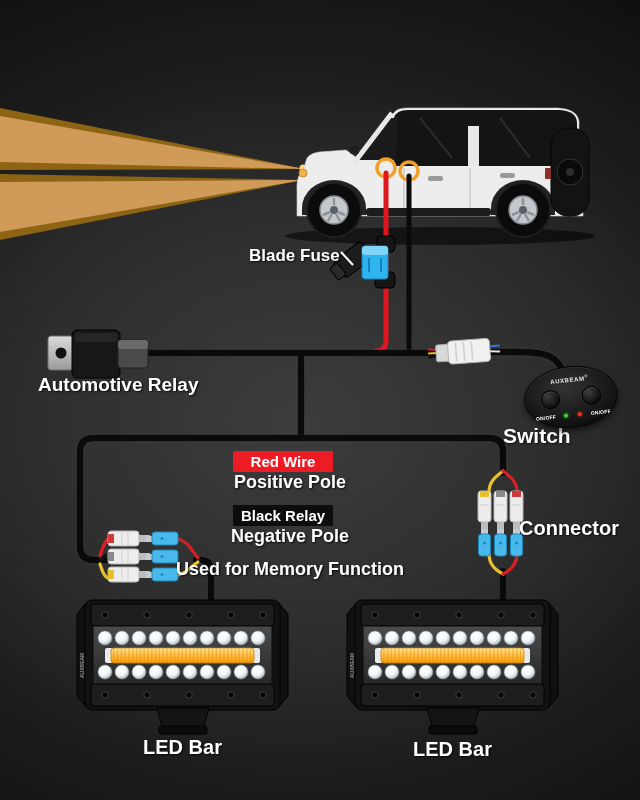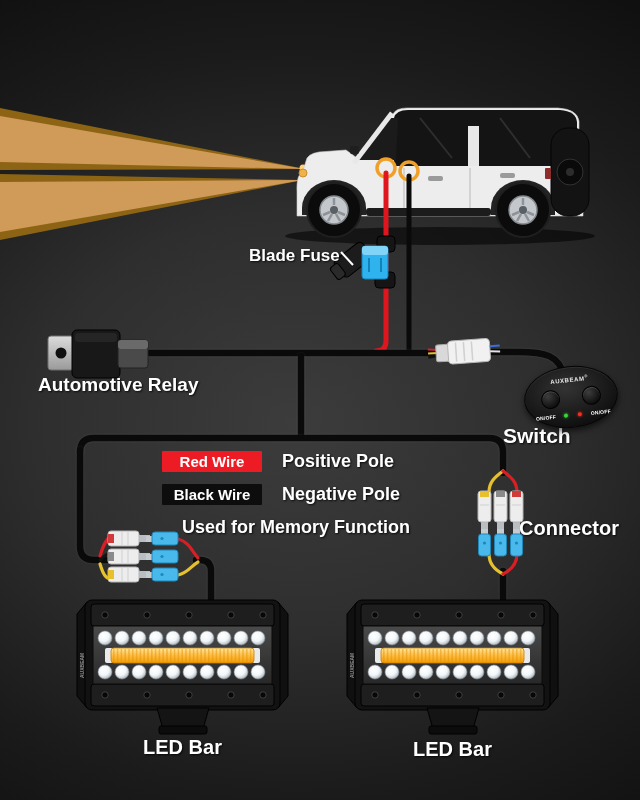--- a/index.html
+++ b/index.html
@@ -15,24 +15,24 @@
   .callout{position:absolute;color:#ffffff;font-weight:bold;white-space:nowrap;
     text-shadow:1px 1px 2px rgba(0,0,0,.8);}
   .cb-fuse{left:249px;top:246px;font-size:17px;}
   .cb-relay{left:38px;top:374px;font-size:19px;}
   .cb-switch{left:503px;top:424px;width:130px;font-size:21px;}
   .cb-connector{left:519px;top:517px;font-size:20px;text-align:right;}
   .cb-led-left{left:75px;top:736px;width:215px;text-align:center;font-size:20px;}
   .cb-led-right{left:345px;top:738px;width:215px;text-align:center;font-size:20px;}
 
   .legend{position:absolute;left:162px;top:451px;}
-  .legend-row{display:flex;align-items:center;margin-bottom:12px;}
+  .legend-row{display:flex;align-items:center;margin-bottom:12px;flex-direction:column;}
   .legend-badge{width:100px;height:21px;line-height:21px;text-align:center;
     font-size:15px;font-weight:bold;border-radius:1px;}
-  .legend-desc{margin-left:20px;font-size:18px;font-weight:bold;color:#fff;
+  .legend-desc{margin-left:14px;font-size:18px;font-weight:bold;color:#fff;
     text-shadow:1px 1px 2px rgba(0,0,0,.8);white-space:nowrap;}
 
   .switch-pod{position:absolute;left:524px;top:366px;width:92px;height:60px;border-radius:50%;
     background:radial-gradient(60px 40px at 45% 35%, #333 0%, #1d1d1d 60%, #0e0e0e 100%);
     border:1px solid #050505;transform:rotate(-6deg);
     box-shadow:0 3px 6px rgba(0,0,0,.6), inset 0 1px 1px rgba(255,255,255,.08);}
   .sw-brand{position:absolute;top:8px;width:100%;text-align:center;font-size:6px;
     font-weight:bold;color:#e8e8e8;letter-spacing:.6px;}
   .sw-brand sup{font-size:4px;}
   .sw-btn{position:absolute;width:17px;height:17px;border-radius:50%;top:21px;
@@ -312,21 +312,21 @@
   <div class="callout cb-connector">Connector</div>
   <div class="callout cb-led-left">LED Bar</div>
   <div class="callout cb-led-right">LED Bar</div>
 
   <div class="legend">
     <div class="legend-row">
       <div class="legend-badge" style="background: rgb(237, 28, 36); color: rgb(255, 255, 255);">Red Wire</div>
       <div class="legend-desc">Positive Pole</div>
     </div>
     <div class="legend-row">
-      <div class="legend-badge" style="background: rgb(13, 13, 13); color: rgb(255, 255, 255);">Black Wire</div>
+      <div class="legend-badge" style="background: rgb(13, 13, 13); color: rgb(255, 255, 255);">Black Relay</div>
       <div class="legend-desc">Negative Pole</div>
     </div>
     <div class="legend-row">
       <div class="legend-desc">Used for Memory Function</div>
     </div>
   </div>
 
   <div class="switch-pod">
     <div class="sw-brand">
       <span>AUXBEAM</span><sup>®</sup>

